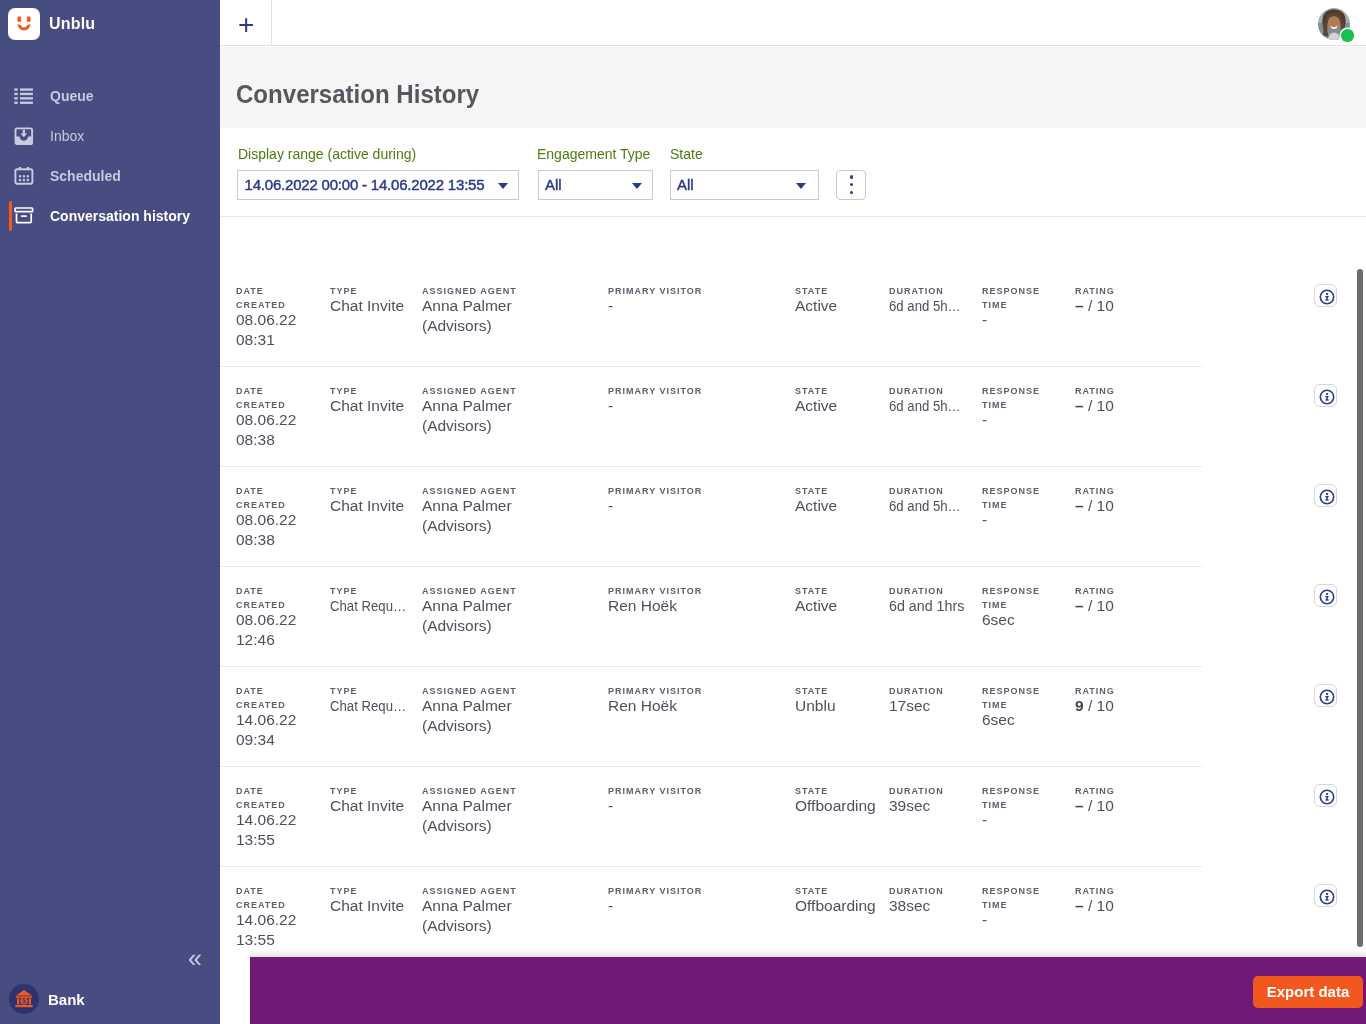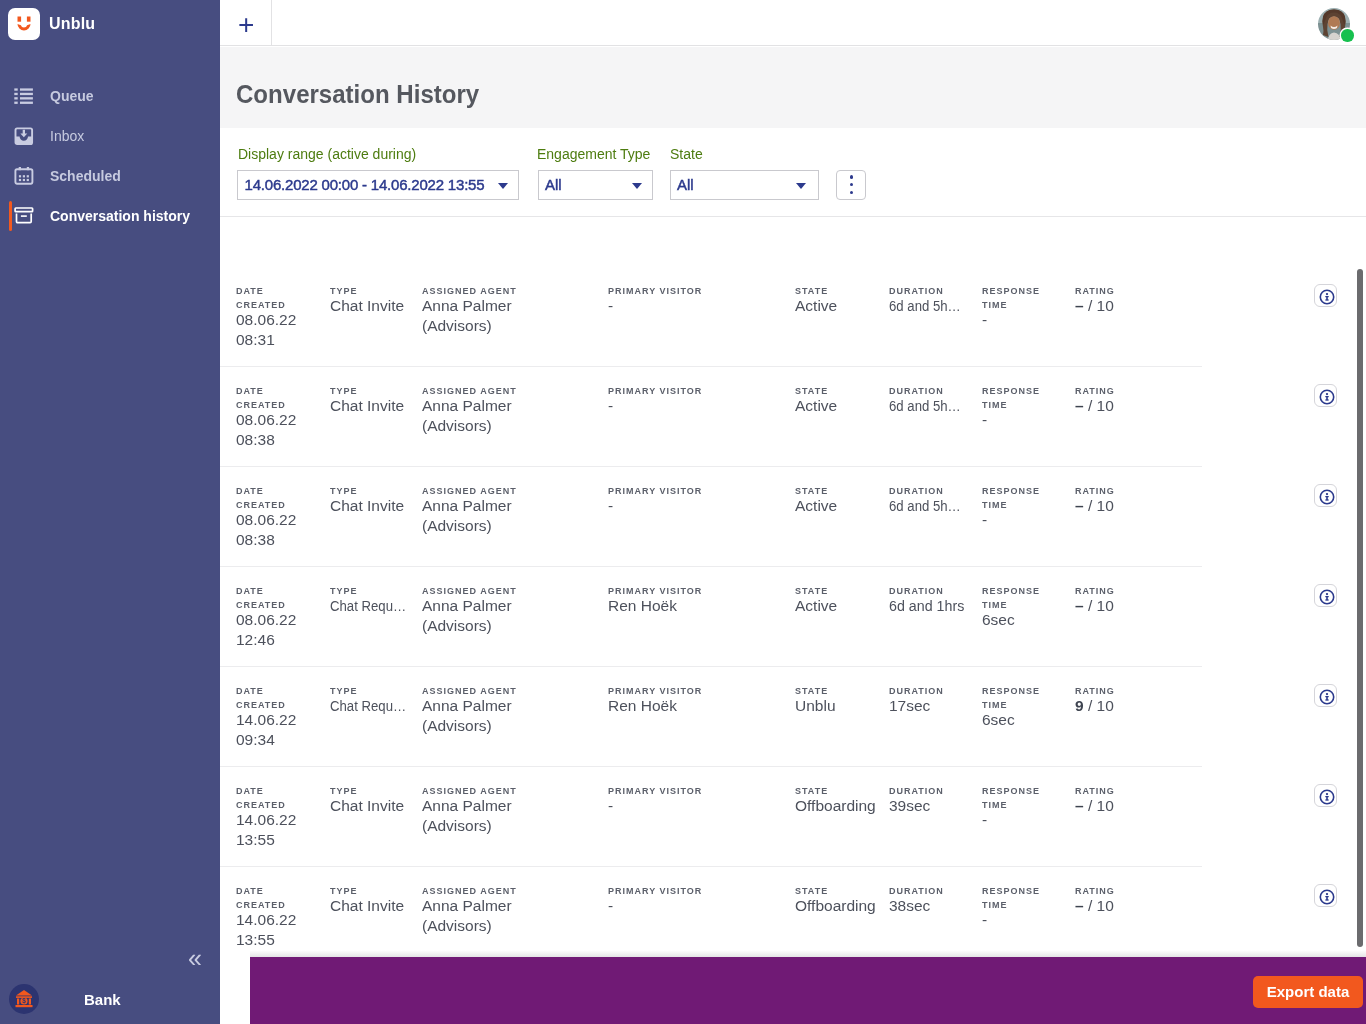--- a/index.html
+++ b/index.html
@@ -8,21 +8,21 @@
 #sidebar { position:absolute; left:0; top:0; width:220px; height:1024px; background:#474d80; }
 #logorow { position:absolute; left:8px; top:7px; height:33px; display:flex; align-items:center; }
 #logosq { width:32px; height:32px; background:#fff; border-radius:7px; display:flex; align-items:center; justify-content:center; }
 #logorow span { color:#fff; font-size:16px; font-weight:700; margin-left:9px; letter-spacing:.2px; }
 .navitem { position:absolute; left:0; width:220px; height:40px; display:flex; align-items:center; color:#c6cadf; font-size:14px; font-weight:700; }
 .navitem svg { position:absolute; left:14px; }
 .navitem span { position:absolute; left:50px; }
 .navitem.active { color:#fff; }
 .activebar { position:absolute; left:9px; width:3.2px; height:30px; background:#f2591f; border-radius:2px; }
 #collapse { position:absolute; left:188px; top:944px; color:#c9cce1; font-size:25px; font-weight:400; }
-#bankrow { position:absolute; left:9px; top:984px; display:flex; align-items:center;gap:36px; }
+#bankrow { position:absolute; left:9px; top:984px; display:flex; align-items:center; }
 #bankcirc { width:30px; height:30px; border-radius:50%; background:#2c3470; display:flex; align-items:center; justify-content:center; }
 #bankrow span { color:#fff; font-size:15px; font-weight:700; margin-left:9px; }
 
 #main { position:absolute; left:220px; top:0; width:1146px; height:1024px; background:#fff; }
 #topbar { position:absolute; left:0; top:0; width:1146px; height:46px; background:#fff; border-bottom:1px solid #e2e2e4; }
 #plusbox { position:absolute; left:0; top:0; width:52px; height:46px; border-right:1px solid #e2e2e4; }
 #plus { position:absolute; left:18px; top:8.5px; font-size:28px; font-weight:400; color:#2c3a8d; line-height:32px; }
 #avatar { position:absolute; left:1098px; top:8px; width:32px; height:32px; }
 #avdot { position:absolute; left:1121px; top:29px; width:12.5px; height:12.5px; border-radius:50%; background:#17c04f; box-shadow:0 0 0 1.5px #fff; }
 #pagehead { position:absolute; left:0; top:47px; width:1146px; height:81px; background:#f5f5f6; }

